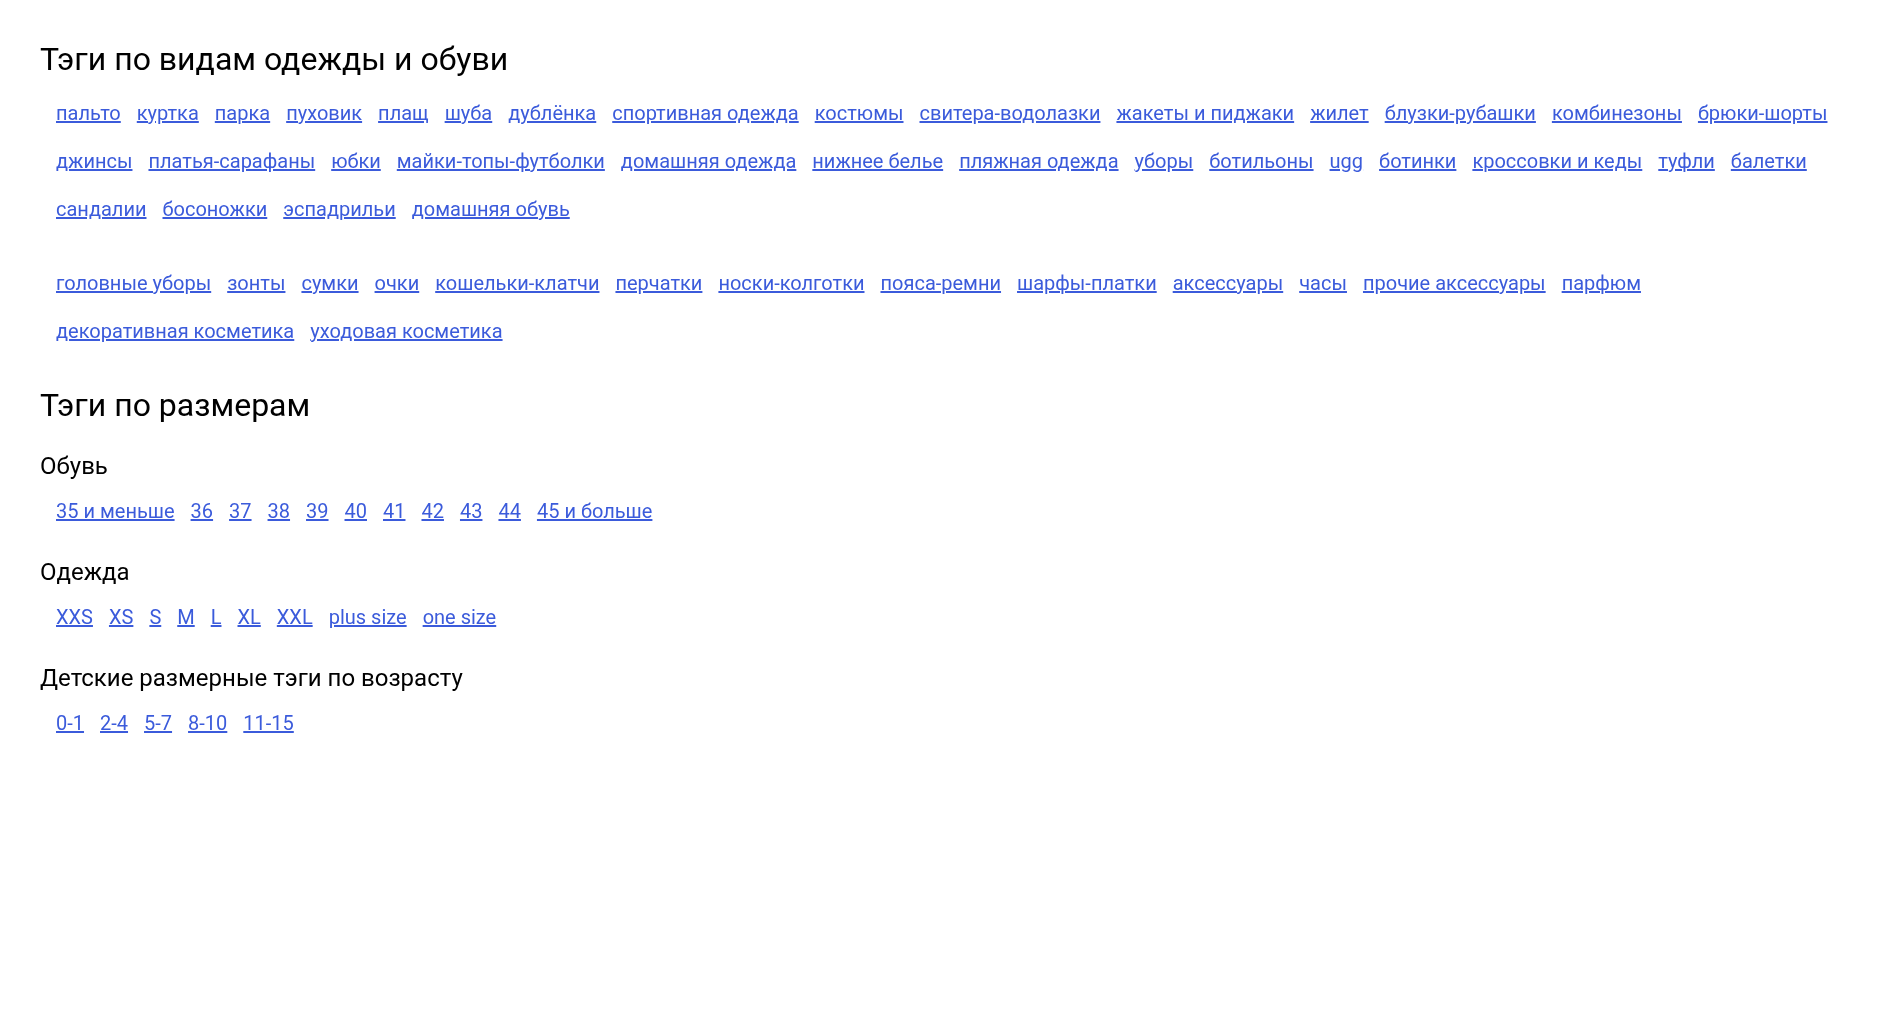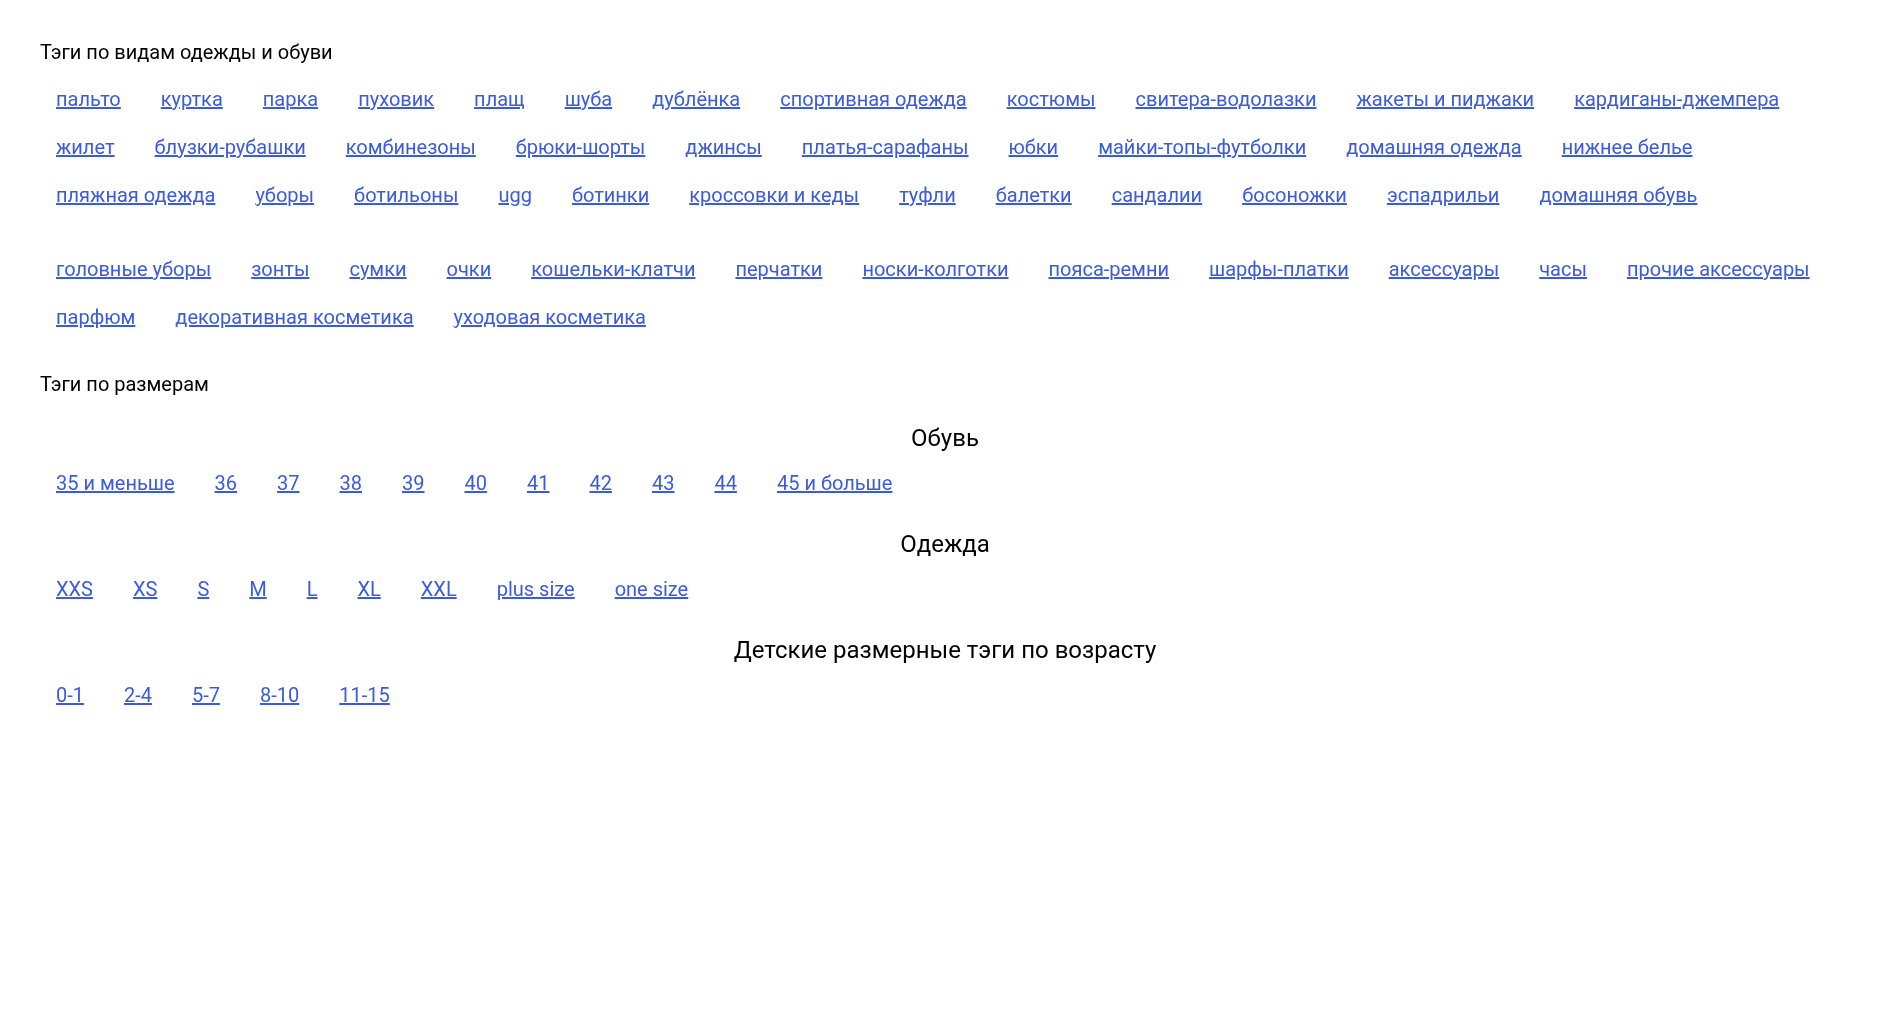--- a/index.html
+++ b/index.html
@@ -10,37 +10,36 @@
     body {
       font-family: -apple-system, BlinkMacSystemFont, "Segoe UI", Roboto, Helvetica, Arial, sans-serif;
       background: #ffffff;
       padding: 40px;
       color: #000000;
     }
     .section {
       margin-bottom: 36px;
     }
     .section-heading {
-      font-size: 20px;
+      font-size: 32px;
       font-weight: 400;
       color: #000000;
       margin-bottom: 16px;
     }
     .subsection-heading {
       font-size: 24px;
       font-weight: 400;
       color: #000000;
       margin-bottom: 12px;
       margin-top: 28px;
-      text-align: center;
     }
     .tag-list {
       display: flex;
       flex-wrap: wrap;
-      gap: 10px 40px;
+      gap: 10px 16px;
       padding-left: 16px;
       line-height: 1.9;
       text-align: right;
     }
     .tag-link {
       color: #3b5bdb;
       text-decoration: underline;
       font-size: 20px;
       cursor: pointer;
     }
@@ -55,21 +54,20 @@
       <a class="tag-link">куртка</a>
       <a class="tag-link">парка</a>
       <a class="tag-link">пуховик</a>
       <a class="tag-link">плащ</a>
       <a class="tag-link">шуба</a>
       <a class="tag-link">дублёнка</a>
       <a class="tag-link">спортивная одежда</a>
       <a class="tag-link">костюмы</a>
       <a class="tag-link">свитера-водолазки</a>
       <a class="tag-link">жакеты и пиджаки</a>
-      <a class="tag-link">кардиганы-джемпера</a>
       <a class="tag-link">жилет</a>
       <a class="tag-link">блузки-рубашки</a>
       <a class="tag-link">комбинезоны</a>
       <a class="tag-link">брюки-шорты</a>
       <a class="tag-link">джинсы</a>
       <a class="tag-link">платья-сарафаны</a>
       <a class="tag-link">юбки</a>
       <a class="tag-link">майки-топы-футболки</a>
       <a class="tag-link">домашняя одежда</a>
       <a class="tag-link">нижнее белье</a>

